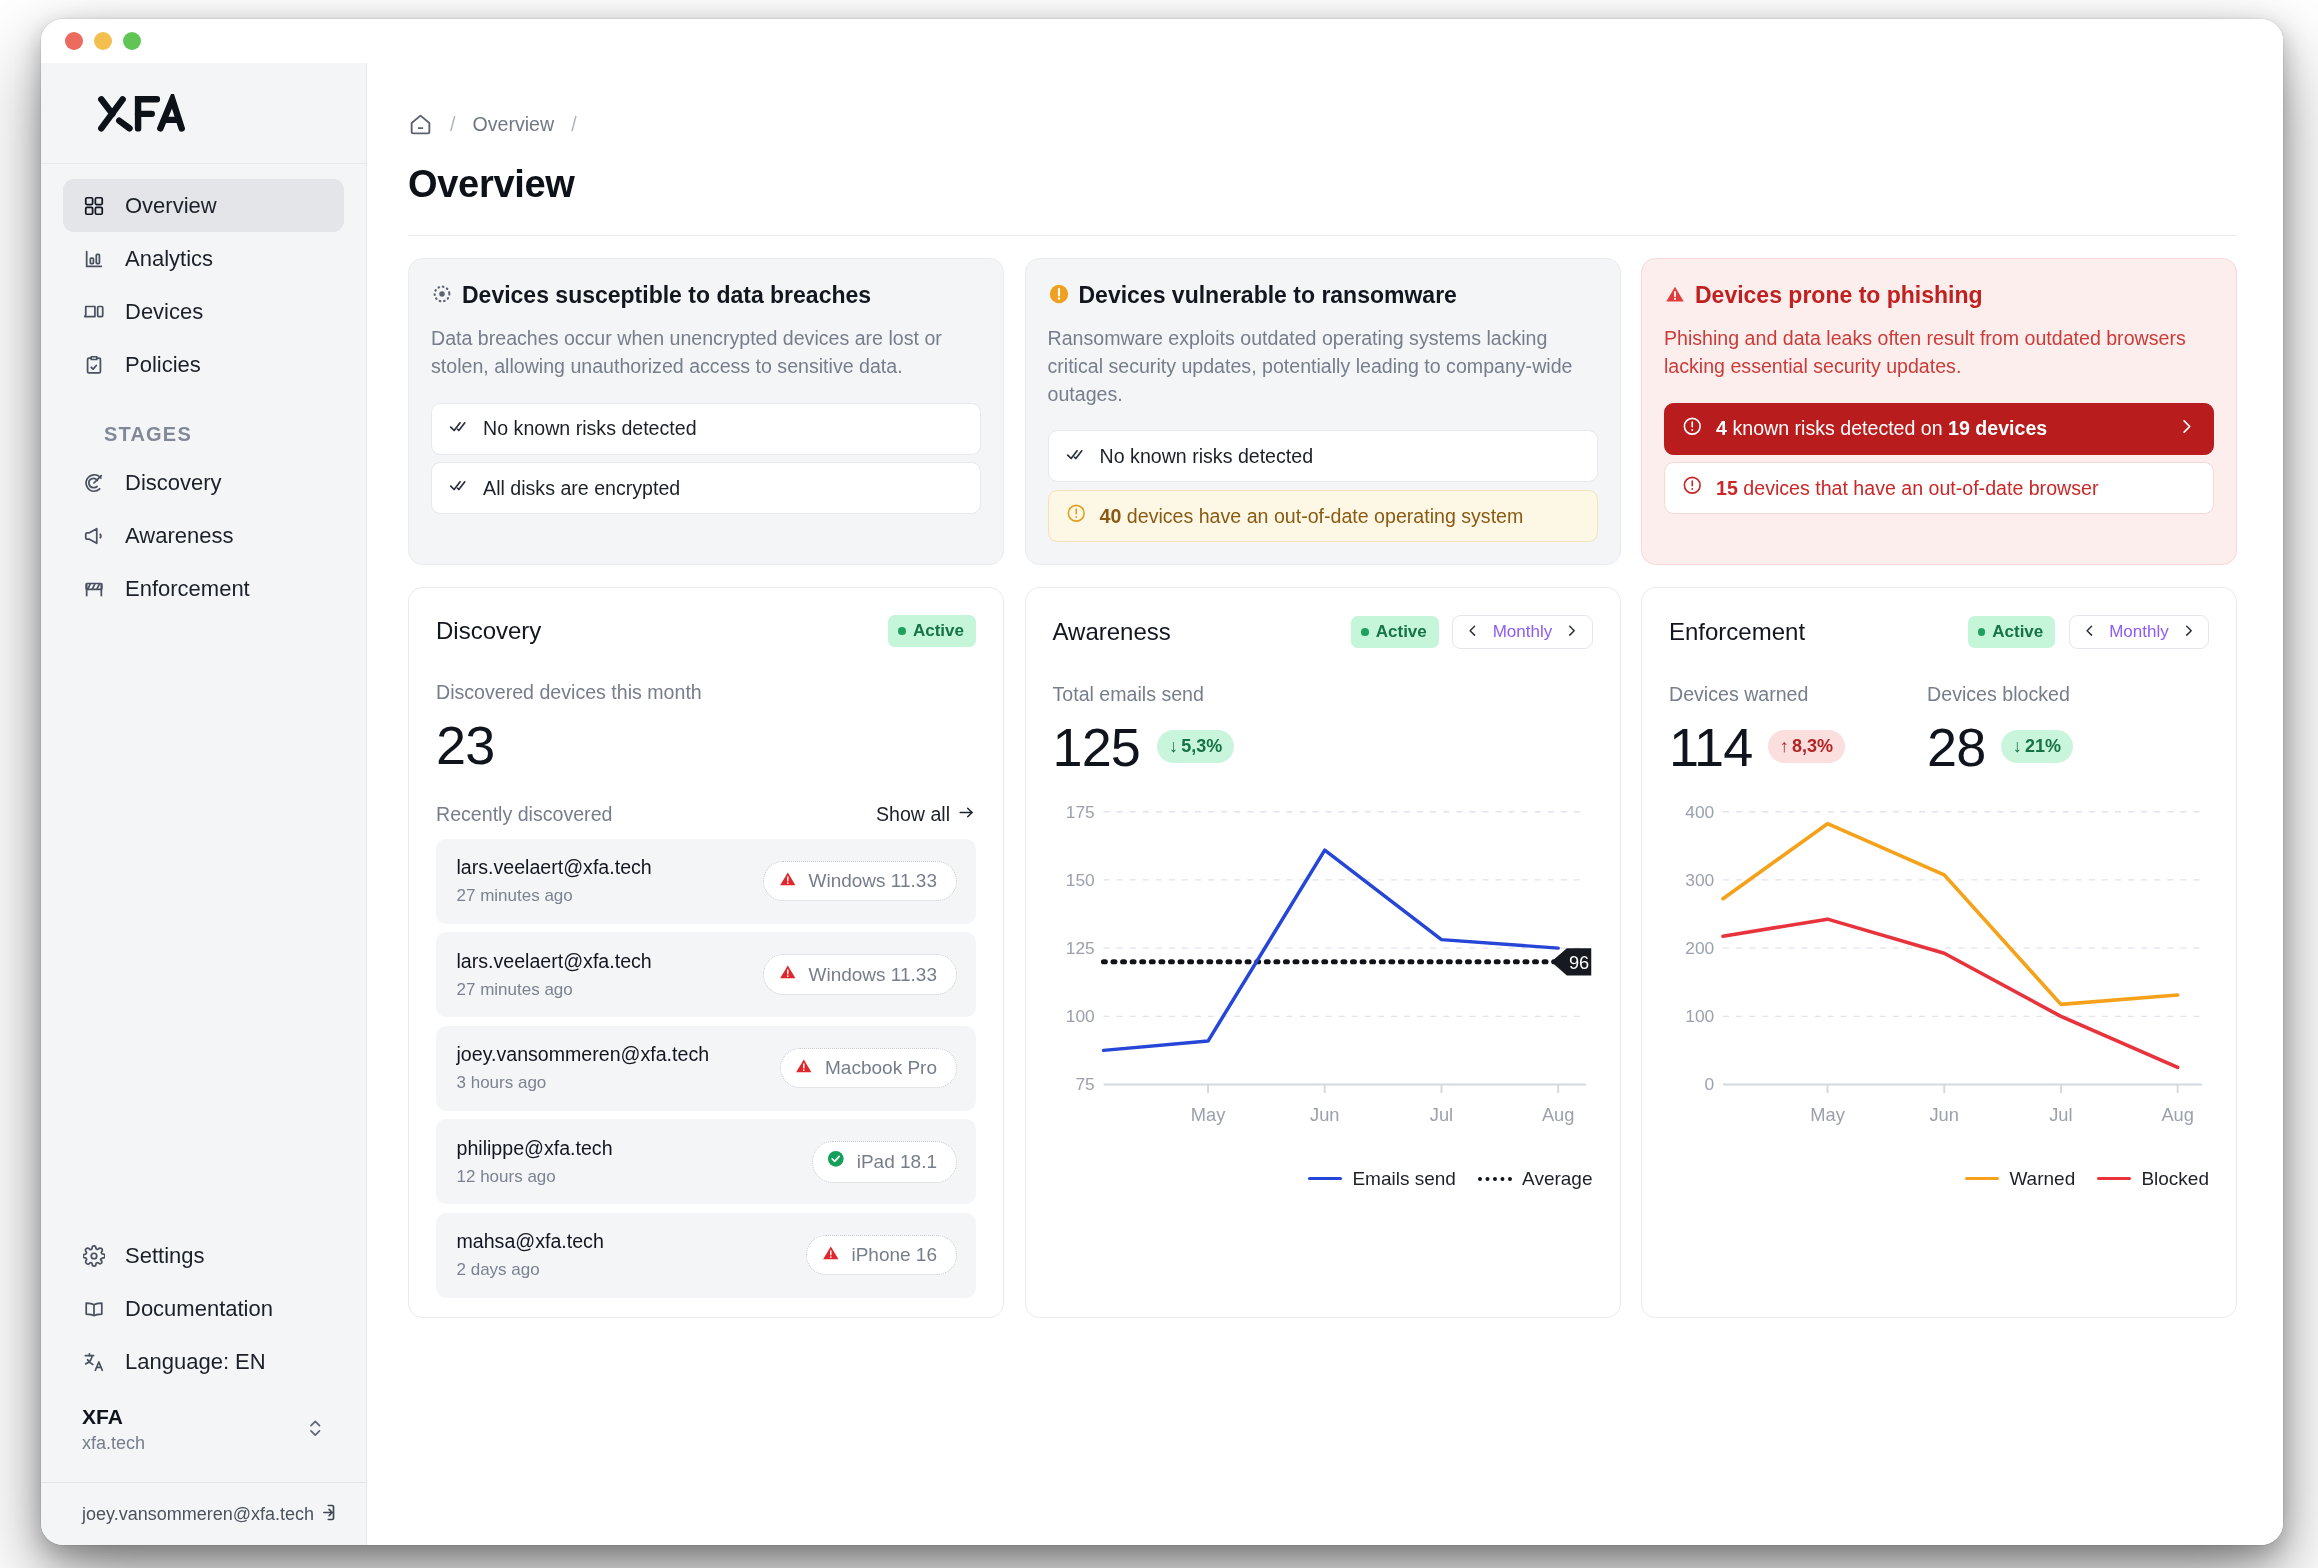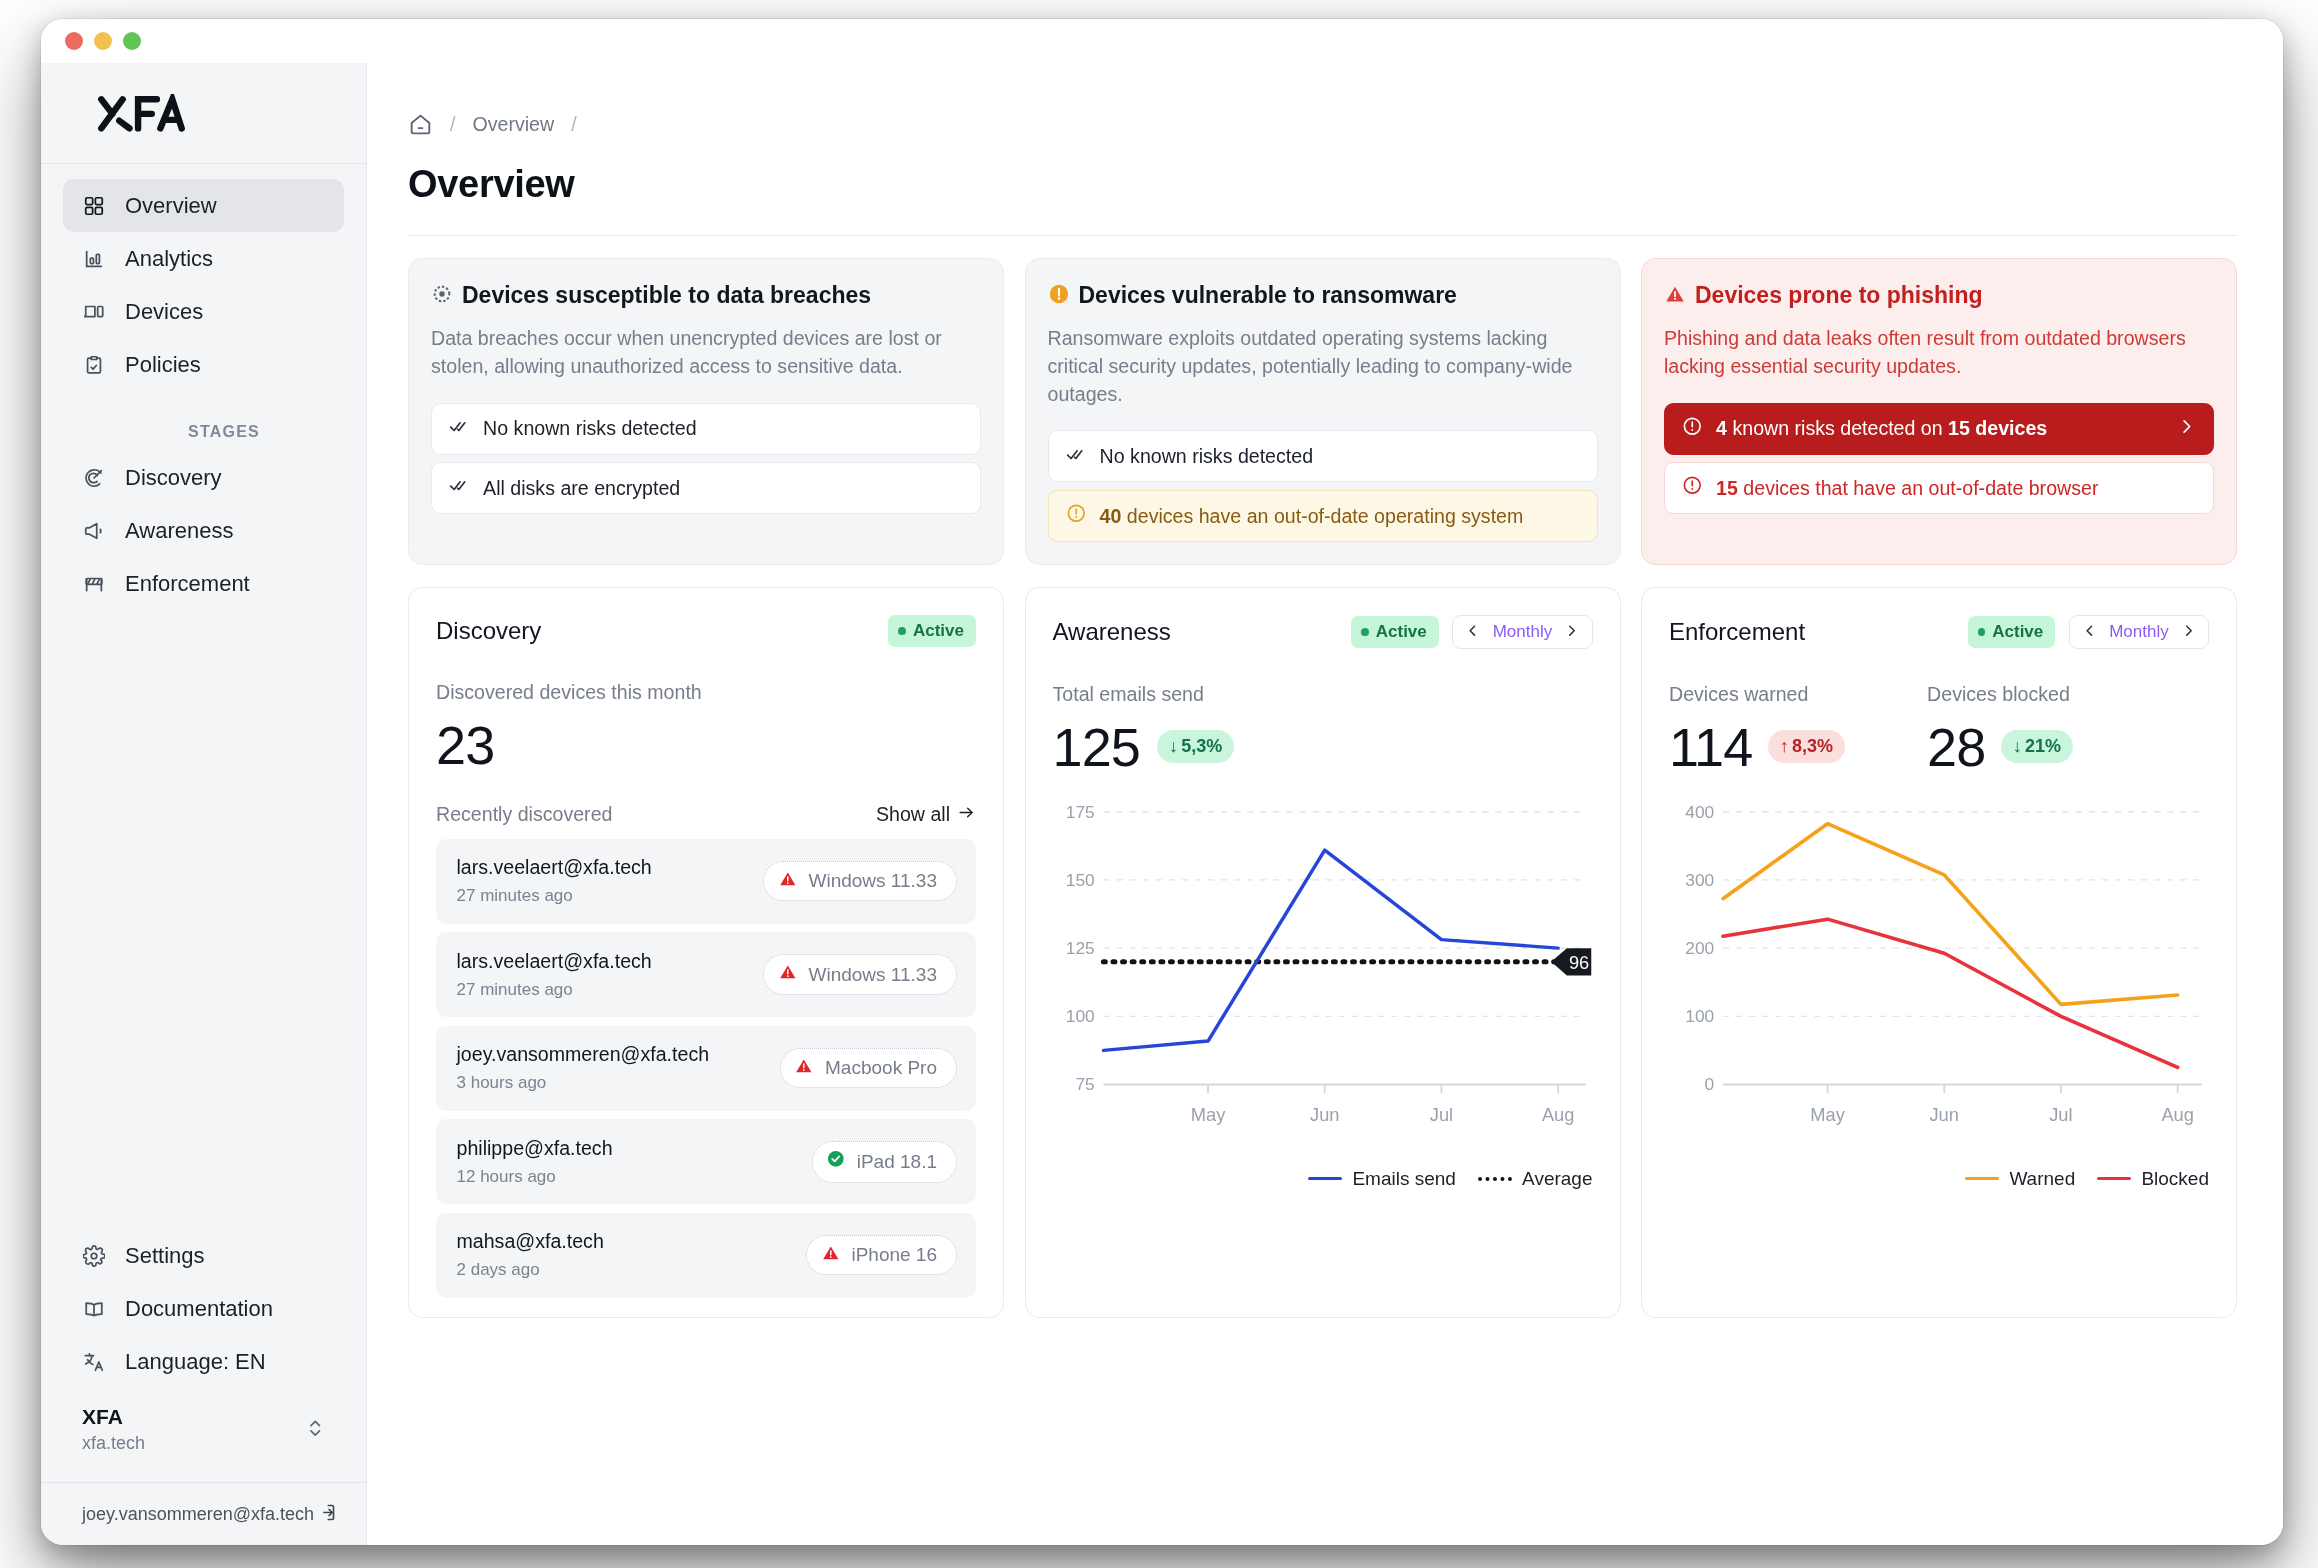--- a/index.html
+++ b/index.html
@@ -55,22 +55,22 @@
     display: flex; align-items: center; gap: 19px;
     height: 53px; padding: 0 19px;
     border-radius: 11px;
     color: #1b2029; font-size: 22px;
     cursor: default;
   }
   .navitem.active { background: #e3e5e9; }
   .navitem .ic { width: 24px; height: 24px; flex: 0 0 24px; display: flex; align-items: center; justify-content: center; color: #4a515e; }
   .navitem.active .ic { color: #121620; }
   .section-label {
-    font-size: 16px; letter-spacing: 1.2px; font-weight: 700;
-    color: #818998; padding: 32px 0 10.2px 41px; text-align: center;
+    font-size: 20px; letter-spacing: 1.2px; font-weight: 700;
+    color: #818998; padding: 32px 0 10.2px 41px;
   }
   .nav-spacer { flex: 1 1 auto; }
   .acct {
     padding: 0 22px 5.1px 22px;
   }
   .org {
     display: flex; align-items: center; justify-content: space-between;
     padding: 15.3px 19px 22px 19px;
   }
   .org-name { font-size: 21px; font-weight: 700; color: #10141c; line-height: 1.28; }
@@ -469,21 +469,21 @@
               <span class="crit-inner">
                 <span>
                   <svg width="20.5" height="20.5" viewBox="0 0 24 24" fill="none" stroke="#fff" stroke-width="1.9" stroke-linecap="round">
                     <circle cx="12" cy="12" r="9.2"></circle>
                         <path d="M12 7v5.6"></path>
                         <circle cx="12" cy="16.4" r="1.1" fill="#fff" stroke="none"></circle>
                   </svg>
                 </span>
                 <span><b>4</b>
                   <span>known risks detected on</span>
-                  <b>15 devices</b></span>
+                  <b>19 devices</b></span>
               </span>
               <span>
                 <svg width="19" height="19" viewBox="0 0 24 24" fill="none" stroke="#fff" stroke-width="2.2" stroke-linecap="round" stroke-linejoin="round">
                   <path d="M9 5l7 7-7 7"></path>
                 </svg>
               </span>
             </div>
             <div class="risk-pill soft">
               <span>
                 <svg width="20.5" height="20.5" viewBox="0 0 24 24" fill="none" stroke="#cc2626" stroke-width="1.9" stroke-linecap="round">

